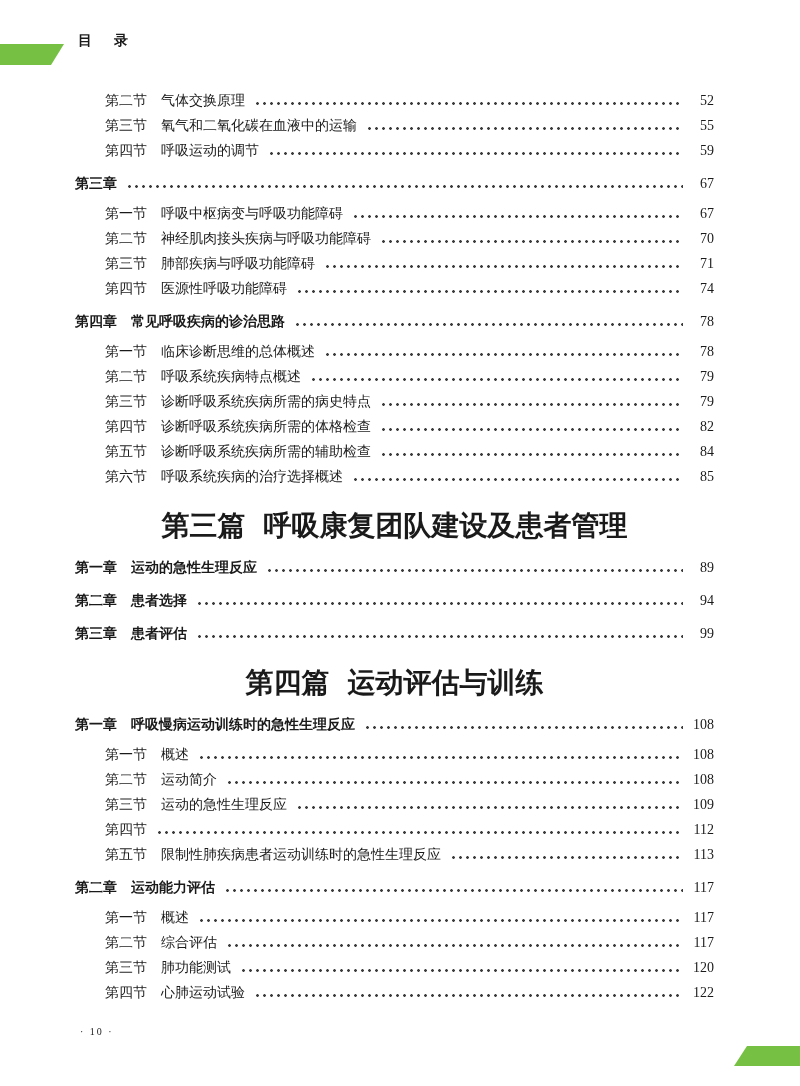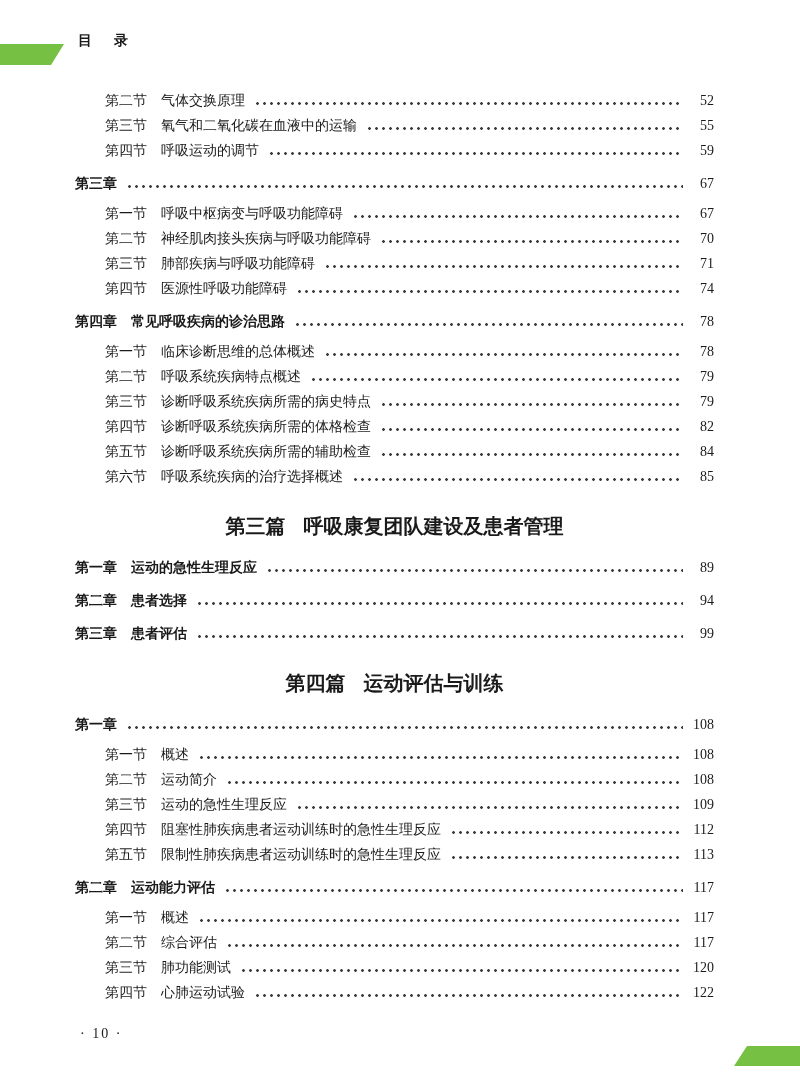--- a/index.html
+++ b/index.html
@@ -33,25 +33,25 @@
     background-image: radial-gradient(circle, #3c3c3c 1.1px, transparent 1.6px);
     background-size: 7px 7px; background-repeat: repeat-x; background-position: 0 12px;
   }
   .pg {
     flex: 0 0 auto; min-width: 26px; text-align: right;
     font-size: 14px; font-weight: normal; font-family: Liberation Serif, serif;
   }
   .section { padding-left: 30px; }
   .chapter { font-weight: bold; font-family: "Liberation Sans", sans-serif; margin: 8px 0 5px; }
   .part {
-    justify-content: center; font-weight: bold; font-size: 20px;
+    justify-content: center; font-weight: bold; font-size: 28px;
     font-family: "Liberation Serif", serif; margin: 22px 0 14px; line-height: 30px;
   }
   .part .ttl { margin-left: 18px; }
-  .footer { position: absolute; left: 80px; top: 1026px; font-size: 14px; letter-spacing: 2px; }
+  .footer { position: absolute; left: 80px; top: 1026px; font-size: 10px; letter-spacing: 2px; }
 </style>
 </head>
 <body>
 
 <div class="ribbon-top"></div>
 <span class="header-label">目  录</span>
 
 <div class="toc" id="toc">
     <div class="row section">
       <span class="lbl">第二节</span>
@@ -163,20 +163,21 @@
       <span class="ttl">患者评估</span>
       <span class="leader"></span>
       <span class="pg">99</span>
     </div>
     <div class="row part">
       <span class="lbl">第四篇</span>
       <span class="ttl">运动评估与训练</span>
     </div>
     <div class="row chapter">
       <span class="lbl">第一章</span>
+      <span class="ttl">呼吸慢病运动训练时的急性生理反应</span>
       <span class="leader"></span>
       <span class="pg">108</span>
     </div>
     <div class="row section">
       <span class="lbl">第一节</span>
       <span class="ttl">概述</span>
       <span class="leader"></span>
       <span class="pg">108</span>
     </div>
     <div class="row section">
@@ -186,21 +187,20 @@
       <span class="pg">108</span>
     </div>
     <div class="row section">
       <span class="lbl">第三节</span>
       <span class="ttl">运动的急性生理反应</span>
       <span class="leader"></span>
       <span class="pg">109</span>
     </div>
     <div class="row section">
       <span class="lbl">第四节</span>
-      <span class="ttl">阻塞性肺疾病患者运动训练时的急性生理反应</span>
       <span class="leader"></span>
       <span class="pg">112</span>
     </div>
     <div class="row section">
       <span class="lbl">第五节</span>
       <span class="ttl">限制性肺疾病患者运动训练时的急性生理反应</span>
       <span class="leader"></span>
       <span class="pg">113</span>
     </div>
     <div class="row chapter">

